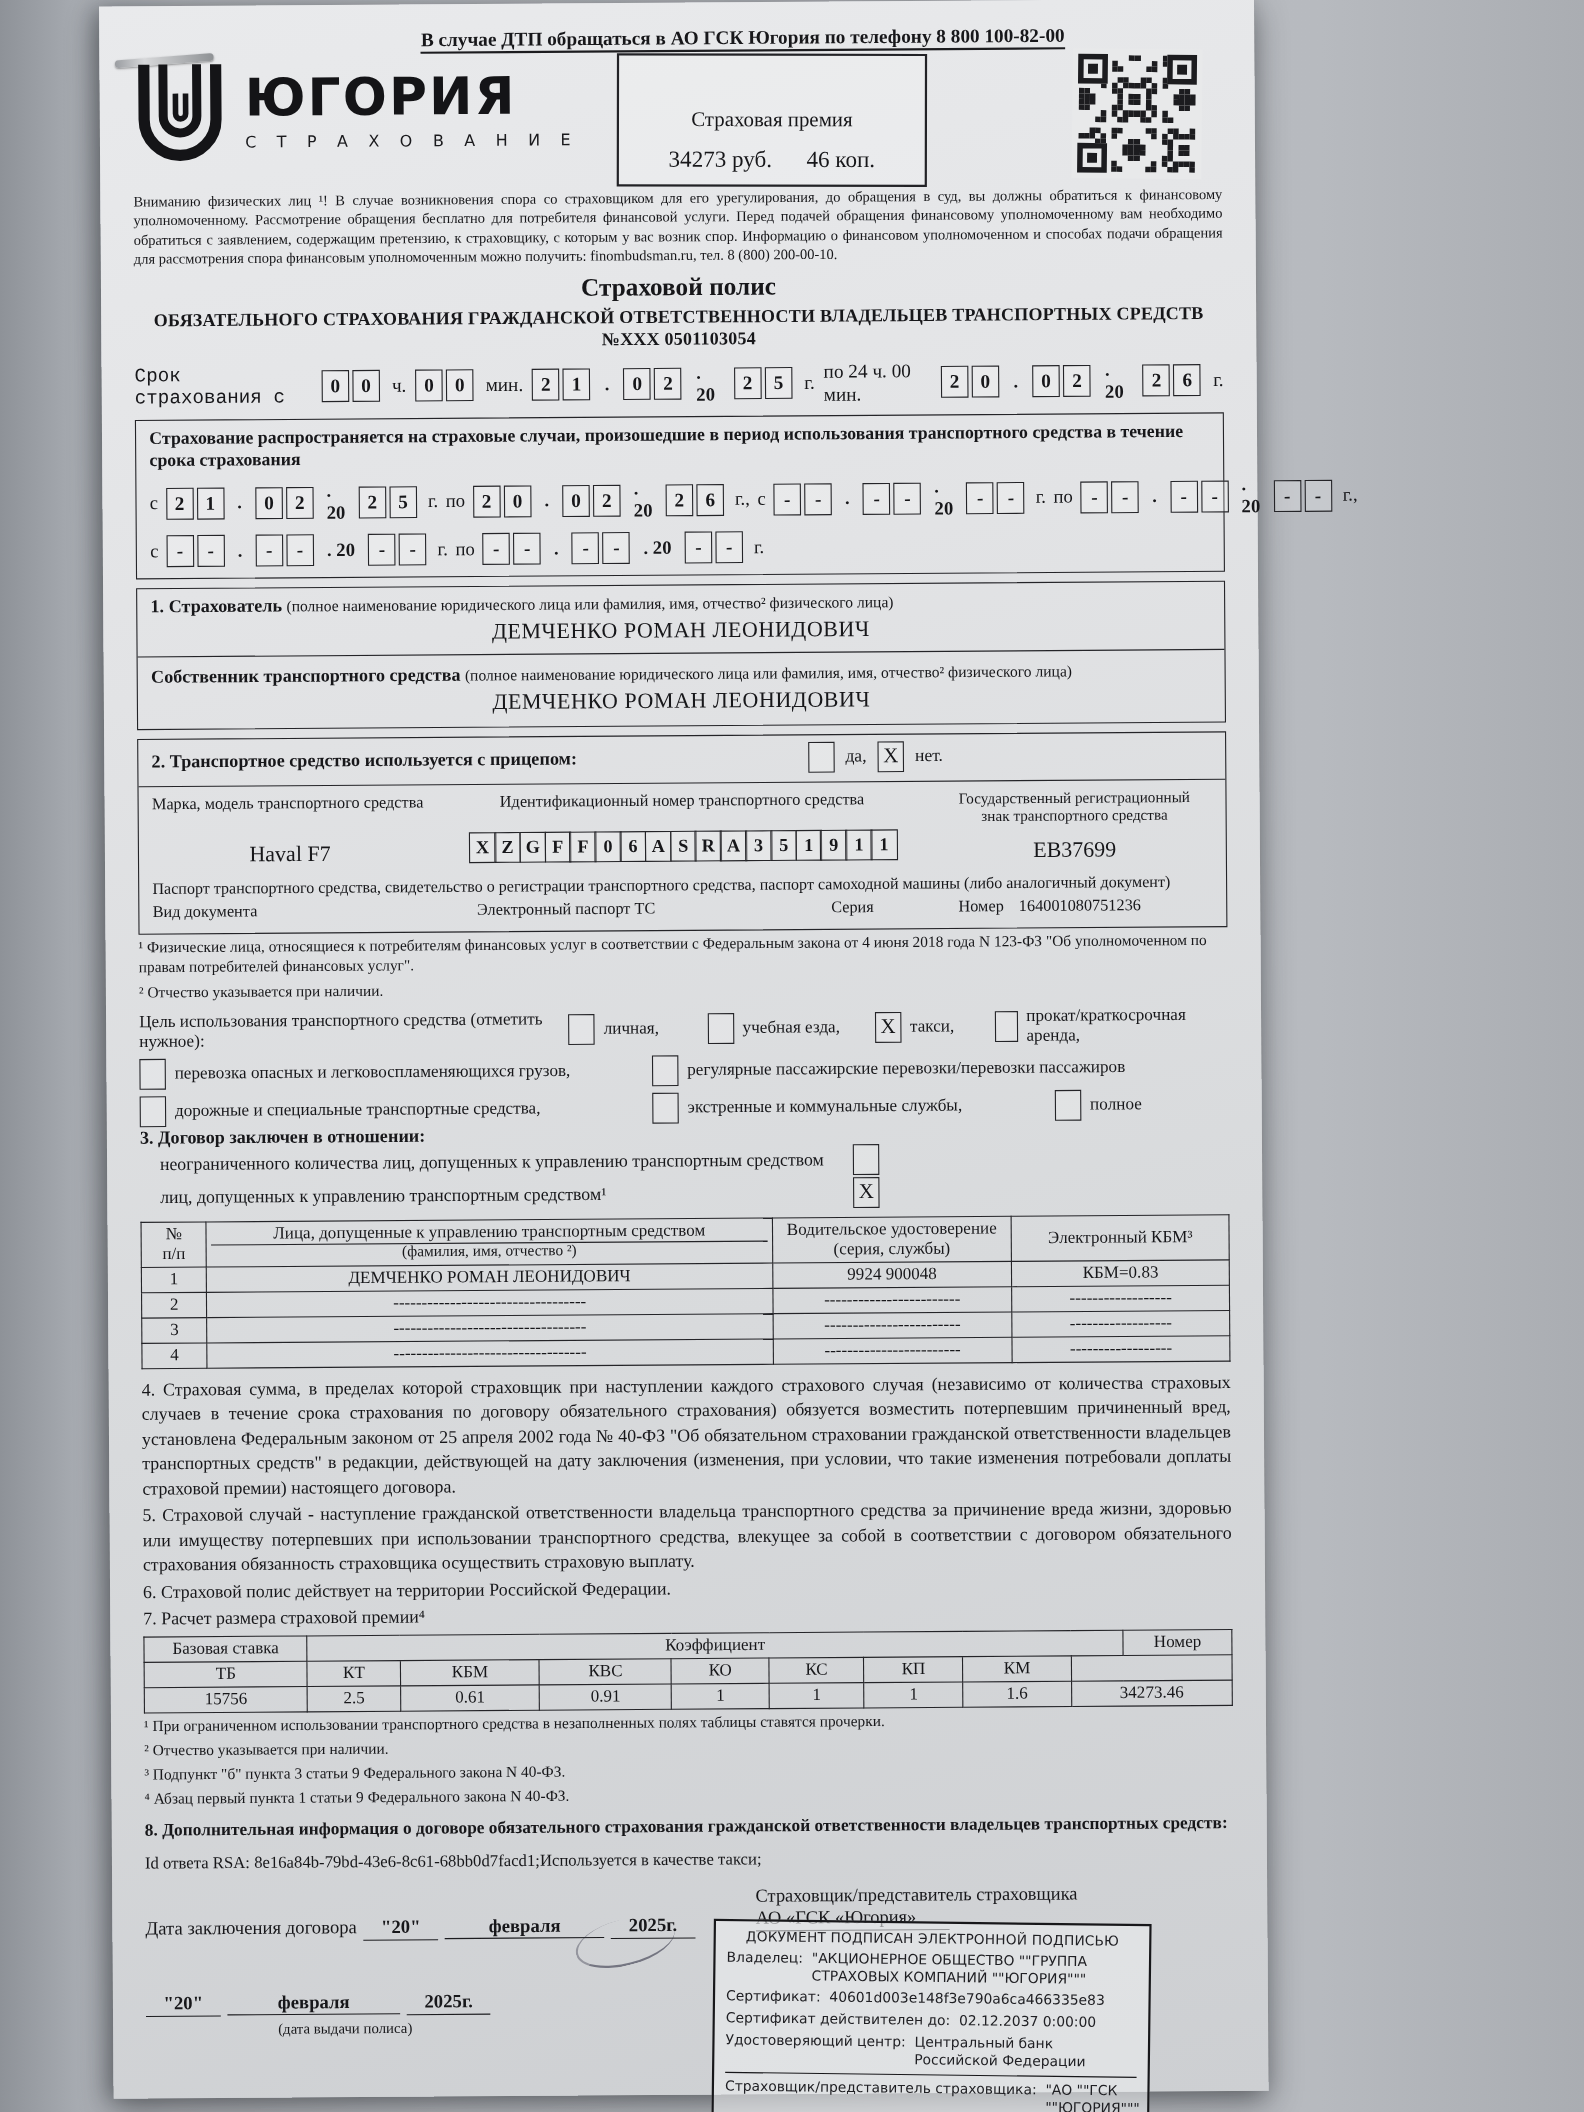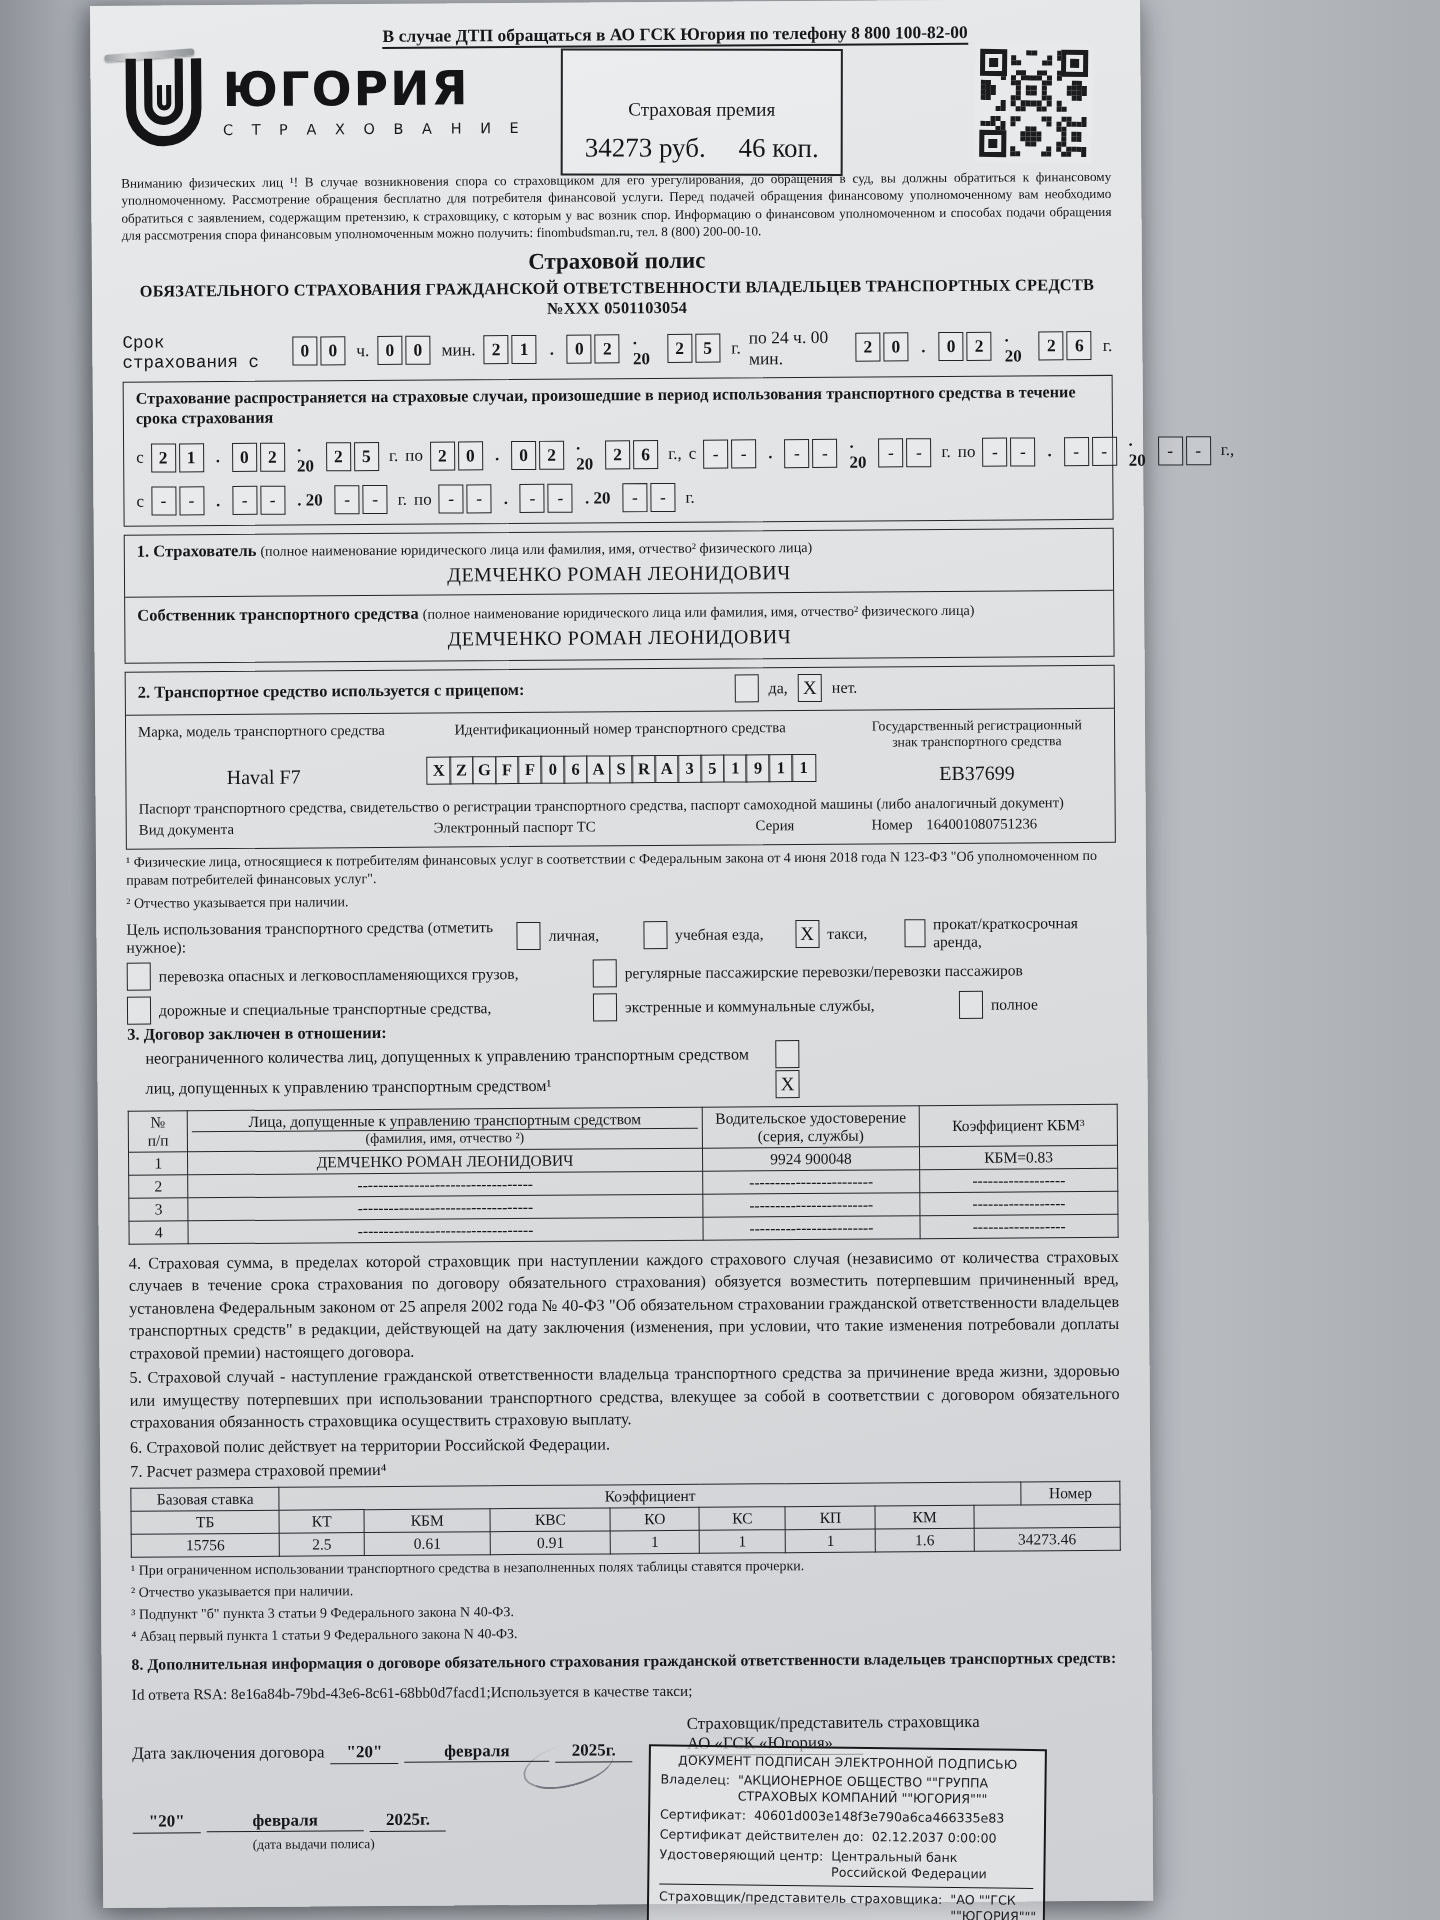--- a/index.html
+++ b/index.html
@@ -15,21 +15,21 @@
   .hotline-row{text-align:center;margin:8px 0 2px 120px;}
   .hotline{font-weight:bold;font-size:17.5px;border-bottom:2px solid #1c1c1f;padding-bottom:1px;}
   .brand-row{position:relative;height:122px;margin-top:2px;}
   .logo{position:absolute;left:0;top:4px;display:flex;align-items:flex-start;gap:14px;font-family:"DejaVu Sans",sans-serif;}
   .logo svg{display:block}
   .logo-name{font-size:47px;font-weight:bold;letter-spacing:2px;line-height:1.0;color:#141417;margin-top:12px;}
   .logo-sub{font-size:14.5px;letter-spacing:7px;margin-top:9px;color:#1a1a1d;}
   .premium-box{position:absolute;left:440px;top:2px;width:250px;border:2px solid #222226;padding:8px 14px 10px 14px;text-align:center;
     background:rgba(255,255,255,.18);transform:rotate(.5deg);}
   .premium-label{font-size:19px;margin-top:40px;}
-  .premium-value{font-size:27px;margin-top:12px;}
+  .premium-value{font-size:21px;margin-top:12px;}
   .premium-value .kop{margin-left:26px;}
   .qr{position:absolute;right:18px;top:0px;width:118px;height:118px;background:#e8e9ea;padding:6px;box-sizing:border-box;transform:rotate(1deg);}
   .qr-cells{display:grid;grid-template-columns:repeat(21,1fr);grid-template-rows:repeat(21,1fr);width:100%;height:100%;}
   .qr-cells i{display:block;}
   .qr-cells i.b{background:#1c1c1f;}
   .qr-f{position:absolute;width:27px;height:27px;border:5px solid #1c1c1f;background:#e8e9ea;box-sizing:border-box;}
   .qr-f::after{content:"";position:absolute;left:4px;top:4px;width:9px;height:9px;background:#1c1c1f;}
   .qr-f.tl{left:5px;top:5px}.qr-f.tr{right:5px;top:5px}.qr-f.bl{left:5px;bottom:5px}
   .notice{font-size:13.2px;line-height:1.32;text-align:justify;margin-top:2px;}
   .doc-title{text-align:center;font-size:23px;font-weight:bold;margin-top:7px;}
@@ -857,21 +857,21 @@
         <span class="chk">X</span>
       </div>
   </div>
 
   <table class="drv-table">
     <tbody>
         <tr>
       <th style="width:6%"><span>№</span><br><span>п/п</span></th>
       <th style="width:52%"><span>Лица, допущенные к управлению транспортным средством</span><span class="subhint">(фамилия, имя, отчество ²)</span></th>
       <th style="width:22%"><span>Водительское удостоверение</span><br><span>(серия, службы)</span></th>
-      <th style="width:20%"><span>Коэффициент КБМ³</span></th>
+      <th style="width:20%"><span>Электронный КБМ³</span></th>
     </tr>
     <tr>
       <td>1</td>
       <td>ДЕМЧЕНКО РОМАН ЛЕОНИДОВИЧ</td>
       <td>9924 900048</td>
       <td>КБМ=0.83</td>
     </tr>
     <tr>
       <td>2</td>
       <td>----------------------------------</td>

